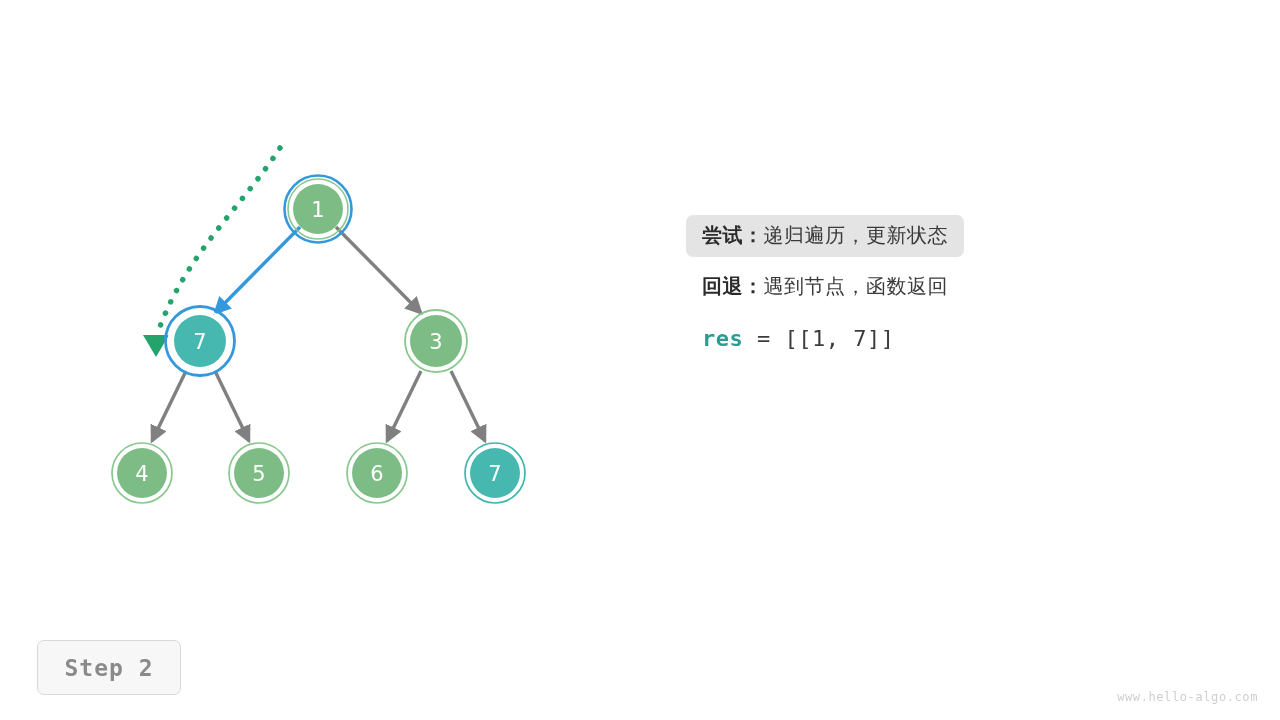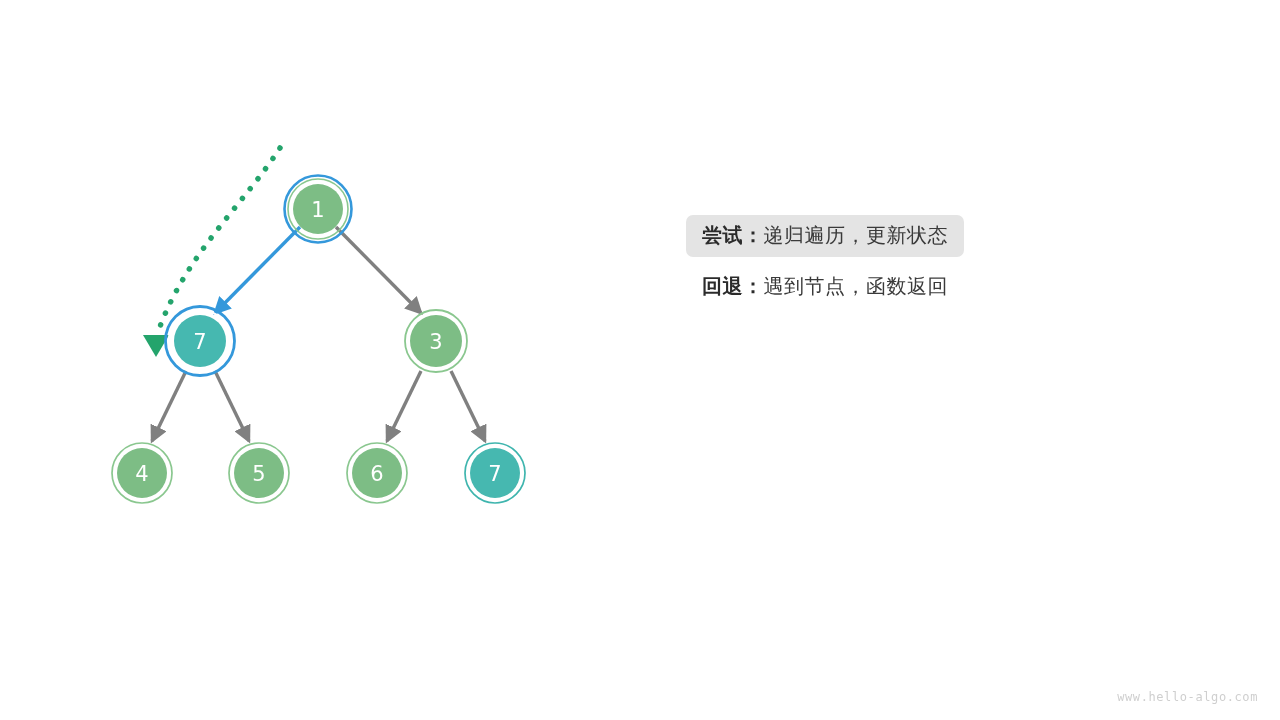--- a/index.html
+++ b/index.html
@@ -213,19 +213,25 @@
         <span class="cn-text"><span class="cn-key">尝试：</span><span>递归遍历，更新状态</span></span>
       </span>
     </div>
 
     <div class="line">
       <span class="cn-text plain-line"><span class="cn-key">回退：</span><span>遇到节点，函数返回</span></span>
     </div>
 
 
 
+    <div class="line" style="margin-top:4px;">
+      <span class="code-line"><span class="code-var-res">res</span><span> = [[1, 7]]</span></span>
+    </div>
 
   </div>
 
+  <div id="step-badge">
+    <span class="label">Step 2</span>
+  </div>
 
   <div id="watermark">www.hello-algo.com</div>
 
 </div>
 
 </body></html>

